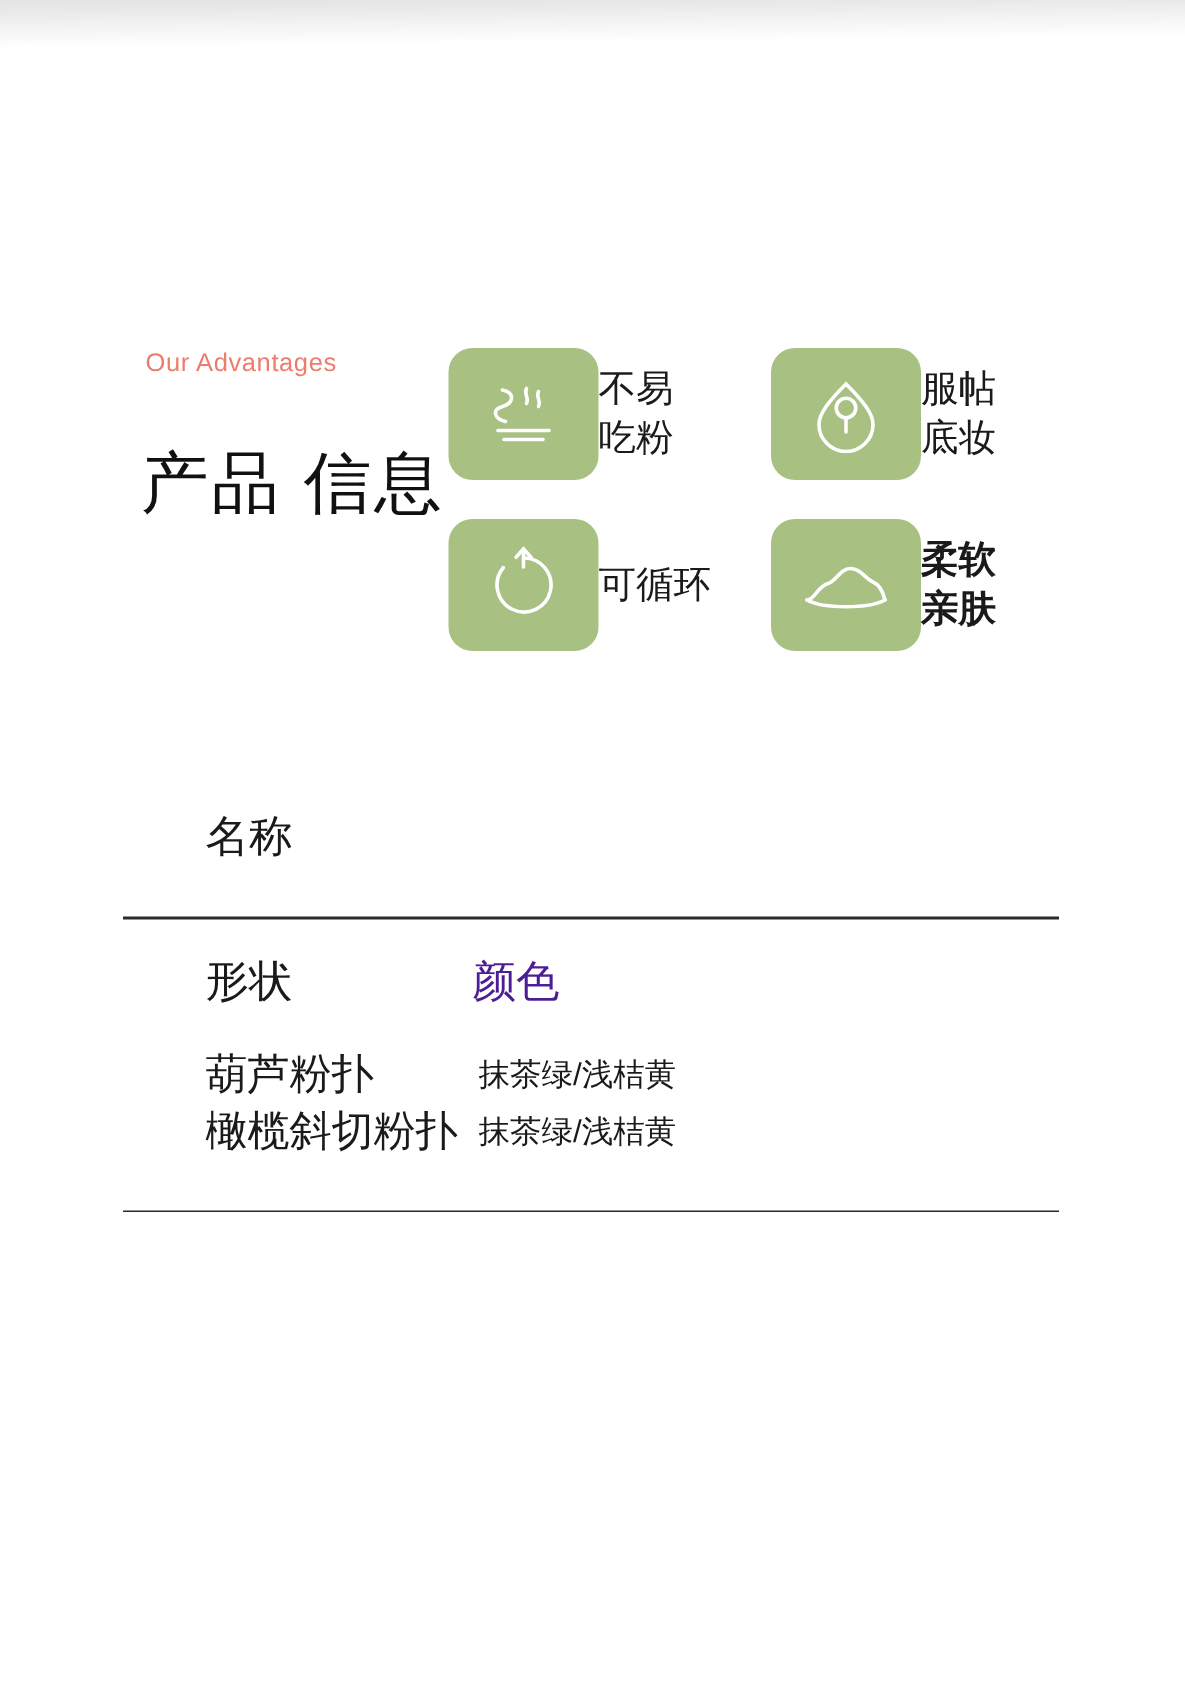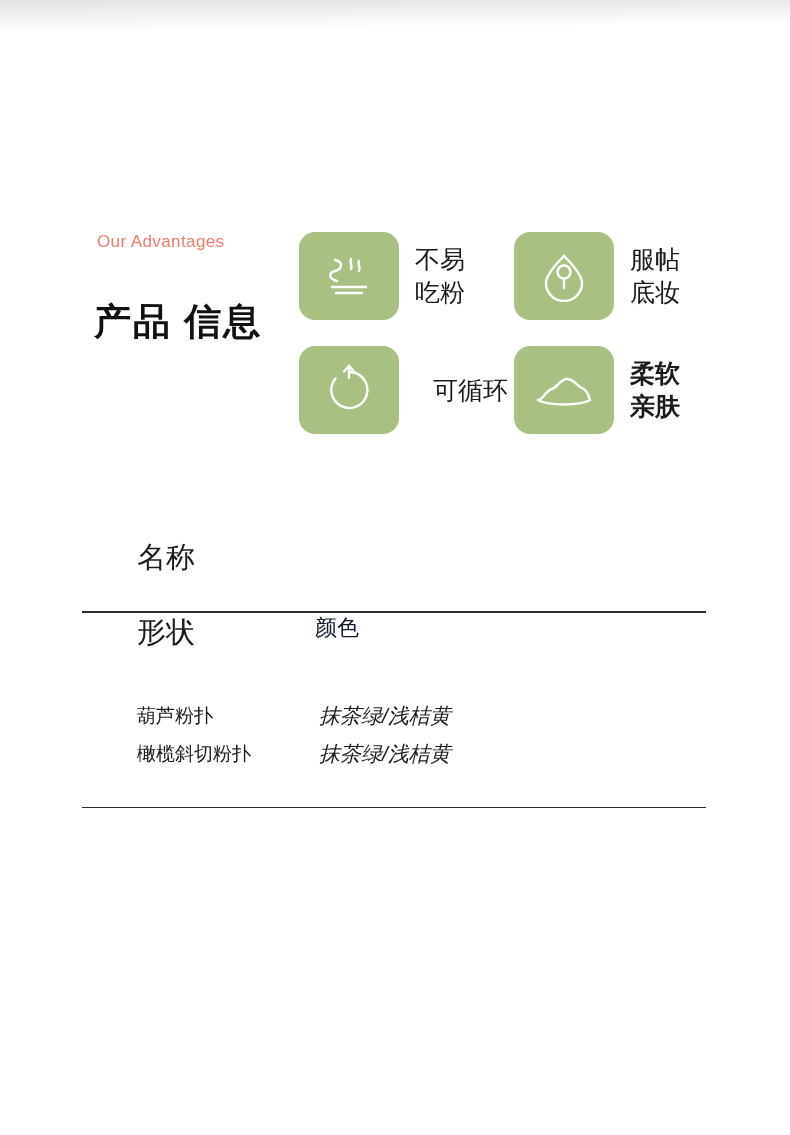--- a/index.html
+++ b/index.html
@@ -57,22 +57,22 @@
     font-size: 17px;
     line-height: 27px;
     letter-spacing: 0.4px;
     width: 130px;
   }
   .prod-info {
     position: absolute;
     left: 82px;
     top: 78px;
     color: #111111;
-    font-weight: bold;
-    font-size: 37px;
+    font-weight: normal;
+    font-size: 45px;
     line-height: 60px;
     letter-spacing: 2px;
   }
 
   .adv-item {
     position: absolute;
     display: flex;
     align-items: center;
   }
   .adv-icon {
@@ -80,29 +80,28 @@
     height: 88px;
     background: #a8c183;
     border-radius: 12px 12px 12px 12px;
     display: flex;
     align-items: center;
     justify-content: center;
     flex: none;
   }
   .adv-icon.tl { border-radius: 16px 16px 16px 16px; }
   .adv-label {
-    margin-left: 16px;
     font-size: 25px;
     line-height: 33px;
     color: #1a1a1a;
     white-space: pre-line;
   }
   .adv-1 { left: 287px; top: 18px; }
   .adv-2 { left: 502px; top: 18px; justify-content: space-between; }
-  .adv-3 { left: 287px; top: 132px; gap: 18px; }
+  .adv-3 { left: 287px; top: 132px; }
   .adv-4 { left: 502px; top: 132px; font-weight: bold; }
 
   
   .spec {
     position: absolute;
     left: 82px;
     top: 505px;
     width: 624px;
   }
   .spec-row {
@@ -124,55 +123,54 @@
     color: #1a1a1a;
   }
   .divider {
     height: 1px;
     background: #2b2b2b;
     width: 624px;
   }
 
   .shape-head {
     display: flex;
-    align-items: flex-start;
+    align-items: center;
     height: 84px;
   }
   .shape-head .k {
     width: 225px;
     padding-left: 55px;
     box-sizing: border-box;
     font-size: 29px;
     color: #1a1a1a;
   }
   .shape-head .v {
-    font-size: 22px;
-    color: #0f172a;
+    font-size: 29px;
+    color: #4c1d95;
     padding-left: 8px;
   }
   .shape-body {
     padding-bottom: 34px;
   }
   .shape-line {
     display: flex;
     align-items: center;
     height: 38px;
   }
   .shape-line .k {
     width: 225px;
     padding-left: 55px;
     box-sizing: border-box;
-    font-size: 19px;
+    font-size: 28px;
     color: #1a1a1a;
   }
   .shape-line .v {
     font-size: 21px;
     color: #1a1a1a;
     padding-left: 12px;
-    font-style: italic;
   }
 </style>
 </head>
 <body>
 
 <div class="torn-strip">
   <div class="grayband"></div>
   <svg class="torn-edge" viewBox="0 0 790 48" preserveAspectRatio="none">
     <path d="M0,0 L790,0 L790,16 C770,20 755,12 735,17 C712,23 700,14 676,20 C652,26 640,16 616,23 C592,30 578,20 556,27 C534,34 518,24 496,30 C474,36 458,27 436,33 C414,39 398,30 376,35 C354,40 338,31 316,36 C294,41 278,33 256,37 C234,41 218,33 196,37 C174,41 158,34 136,38 C114,42 98,35 76,38 C54,41 38,34 16,37 C10,38 5,38 0,39 Z" fill="#ffffff" opacity="0"></path>
     <path d="M0,40 C18,36 34,43 54,39 C76,34 92,42 114,38 C136,34 152,41 174,37 C196,33 214,40 236,36 C258,32 276,39 298,35 C320,31 338,38 360,34 C382,30 400,37 422,33 C444,29 462,36 484,32 C506,28 524,35 546,31 C568,27 586,34 608,30 C630,26 648,33 670,29 C692,25 710,32 732,28 C752,25 770,30 790,27 L790,48 L0,48 Z" fill="#ffffff"></path>

